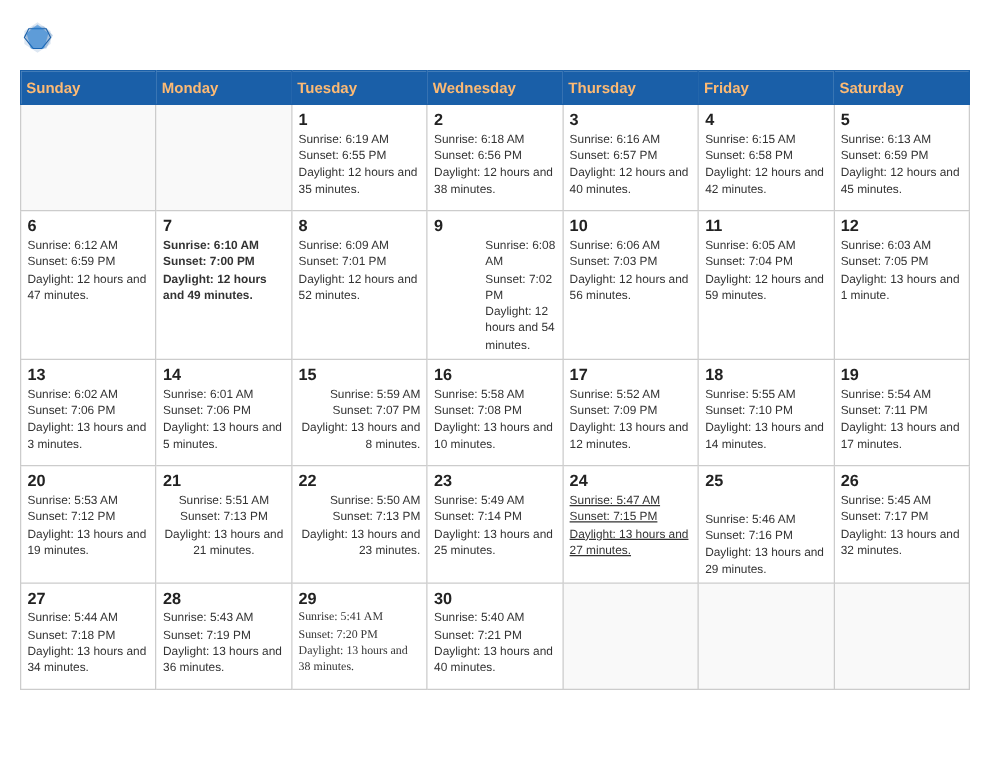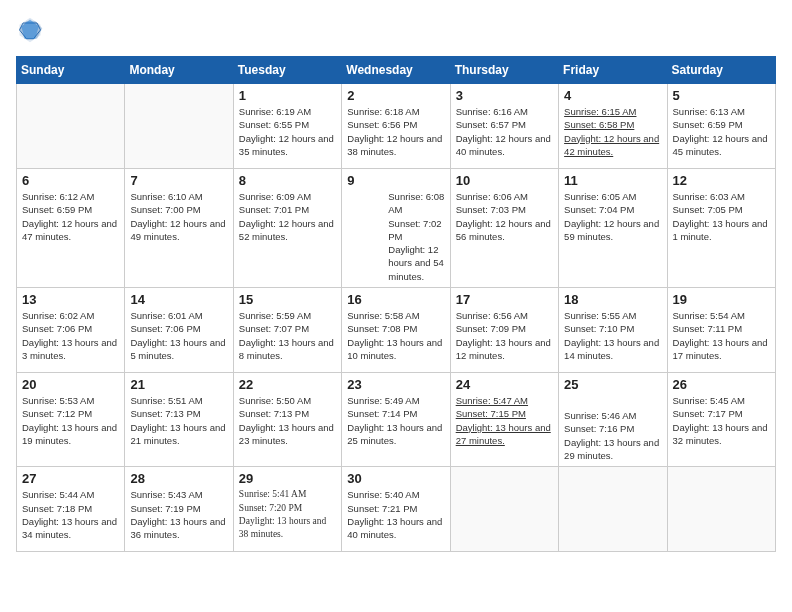--- a/index.html
+++ b/index.html
@@ -45,21 +45,21 @@
       color: #555;
       font-weight: normal;
     }
     .calendar {
       width: 100%;
       border-collapse: collapse;
       border: 1px solid #ccc;
     }
     .calendar th {
       background: #1a5fa8;
-      color: #ffffff;
+      color: #fdba74;
       padding: 6px 4px;
       font-size: 12px;
       text-align: left;
       border: 1px solid #1a5fa8;
     }
     .calendar td {
       vertical-align: top;
       border: 1px solid #ccc;
       padding: 4px 5px;
       width: calc(100% / 7);
@@ -137,41 +137,41 @@
 Daylight: 12 hours and 38 minutes.</div>
         </td>
         <td>
           <div class="day-number">3</div>
           <div class="day-info" style="white-space: pre-line;">Sunrise: 6:16 AM
 Sunset: 6:57 PM
 Daylight: 12 hours and 40 minutes.</div>
         </td>
         <td>
           <div class="day-number">4</div>
-          <div class="day-info" style="white-space: pre-line; text-decoration: underline;">Sunrise: 6:15 AM
+          <div class="day-info" style="white-space: pre-line;">Sunrise: 6:15 AM
 Sunset: 6:58 PM
 Daylight: 12 hours and 42 minutes.</div>
         </td>
         <td>
           <div class="day-number">5</div>
           <div class="day-info" style="white-space: pre-line;">Sunrise: 6:13 AM
 Sunset: 6:59 PM
 Daylight: 12 hours and 45 minutes.</div>
         </td>
       </tr>
       <tr class="week-row">
         <td>
           <div class="day-number">6</div>
           <div class="day-info" style="white-space: pre-line;">Sunrise: 6:12 AM
 Sunset: 6:59 PM
 Daylight: 12 hours and 47 minutes.</div>
         </td>
         <td>
           <div class="day-number">7</div>
-          <div class="day-info" style="white-space: pre-line;">Sunrise: 6:10 AM
+          <div class="day-info" style="white-space: pre-line; font-weight: bold;">Sunrise: 6:10 AM
 Sunset: 7:00 PM
 Daylight: 12 hours and 49 minutes.</div>
         </td>
         <td>
           <div class="day-number">8</div>
           <div class="day-info" style="white-space: pre-line;">Sunrise: 6:09 AM
 Sunset: 7:01 PM
 Daylight: 12 hours and 52 minutes.</div>
         </td>
         <td>
@@ -207,33 +207,33 @@
 Daylight: 13 hours and 3 minutes.</div>
         </td>
         <td>
           <div class="day-number">14</div>
           <div class="day-info" style="white-space: pre-line;">Sunrise: 6:01 AM
 Sunset: 7:06 PM
 Daylight: 13 hours and 5 minutes.</div>
         </td>
         <td>
           <div class="day-number">15</div>
-          <div class="day-info" style="white-space: pre-line;">Sunrise: 5:59 AM
+          <div class="day-info" style="white-space: pre-line; text-align: right;">Sunrise: 5:59 AM
 Sunset: 7:07 PM
 Daylight: 13 hours and 8 minutes.</div>
         </td>
         <td>
           <div class="day-number">16</div>
           <div class="day-info" style="white-space: pre-line;">Sunrise: 5:58 AM
 Sunset: 7:08 PM
 Daylight: 13 hours and 10 minutes.</div>
         </td>
         <td>
           <div class="day-number">17</div>
-          <div class="day-info" style="white-space: pre-line;">Sunrise: 6:56 AM
+          <div class="day-info" style="white-space: pre-line;">Sunrise: 5:52 AM
 Sunset: 7:09 PM
 Daylight: 13 hours and 12 minutes.</div>
         </td>
         <td>
           <div class="day-number">18</div>
           <div class="day-info" style="white-space: pre-line;">Sunrise: 5:55 AM
 Sunset: 7:10 PM
 Daylight: 13 hours and 14 minutes.</div>
         </td>
         <td>
@@ -245,27 +245,27 @@
       </tr>
       <tr class="week-row">
         <td>
           <div class="day-number">20</div>
           <div class="day-info" style="white-space: pre-line;">Sunrise: 5:53 AM
 Sunset: 7:12 PM
 Daylight: 13 hours and 19 minutes.</div>
         </td>
         <td>
           <div class="day-number">21</div>
-          <div class="day-info" style="white-space: pre-line;">Sunrise: 5:51 AM
+          <div class="day-info" style="white-space: pre-line; text-align: center;">Sunrise: 5:51 AM
 Sunset: 7:13 PM
 Daylight: 13 hours and 21 minutes.</div>
         </td>
         <td>
           <div class="day-number">22</div>
-          <div class="day-info" style="white-space: pre-line;">Sunrise: 5:50 AM
+          <div class="day-info" style="white-space: pre-line; text-align: right;">Sunrise: 5:50 AM
 Sunset: 7:13 PM
 Daylight: 13 hours and 23 minutes.</div>
         </td>
         <td>
           <div class="day-number">23</div>
           <div class="day-info" style="white-space: pre-line;">Sunrise: 5:49 AM
 Sunset: 7:14 PM
 Daylight: 13 hours and 25 minutes.</div>
         </td>
         <td>

